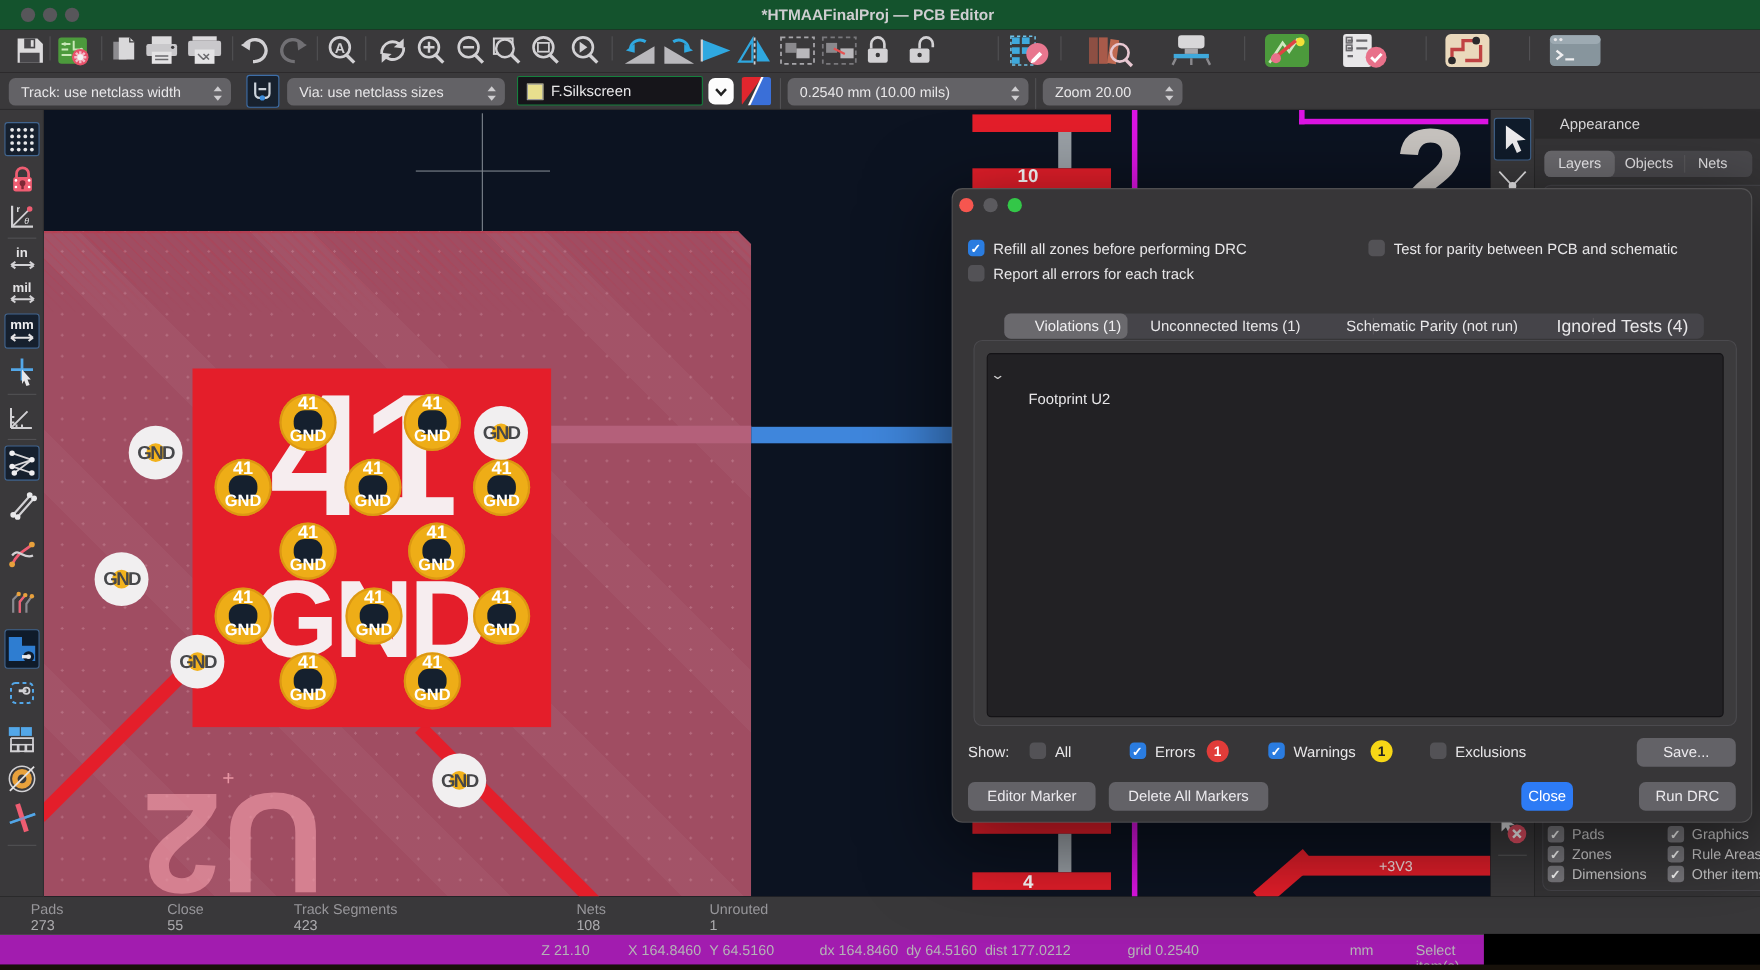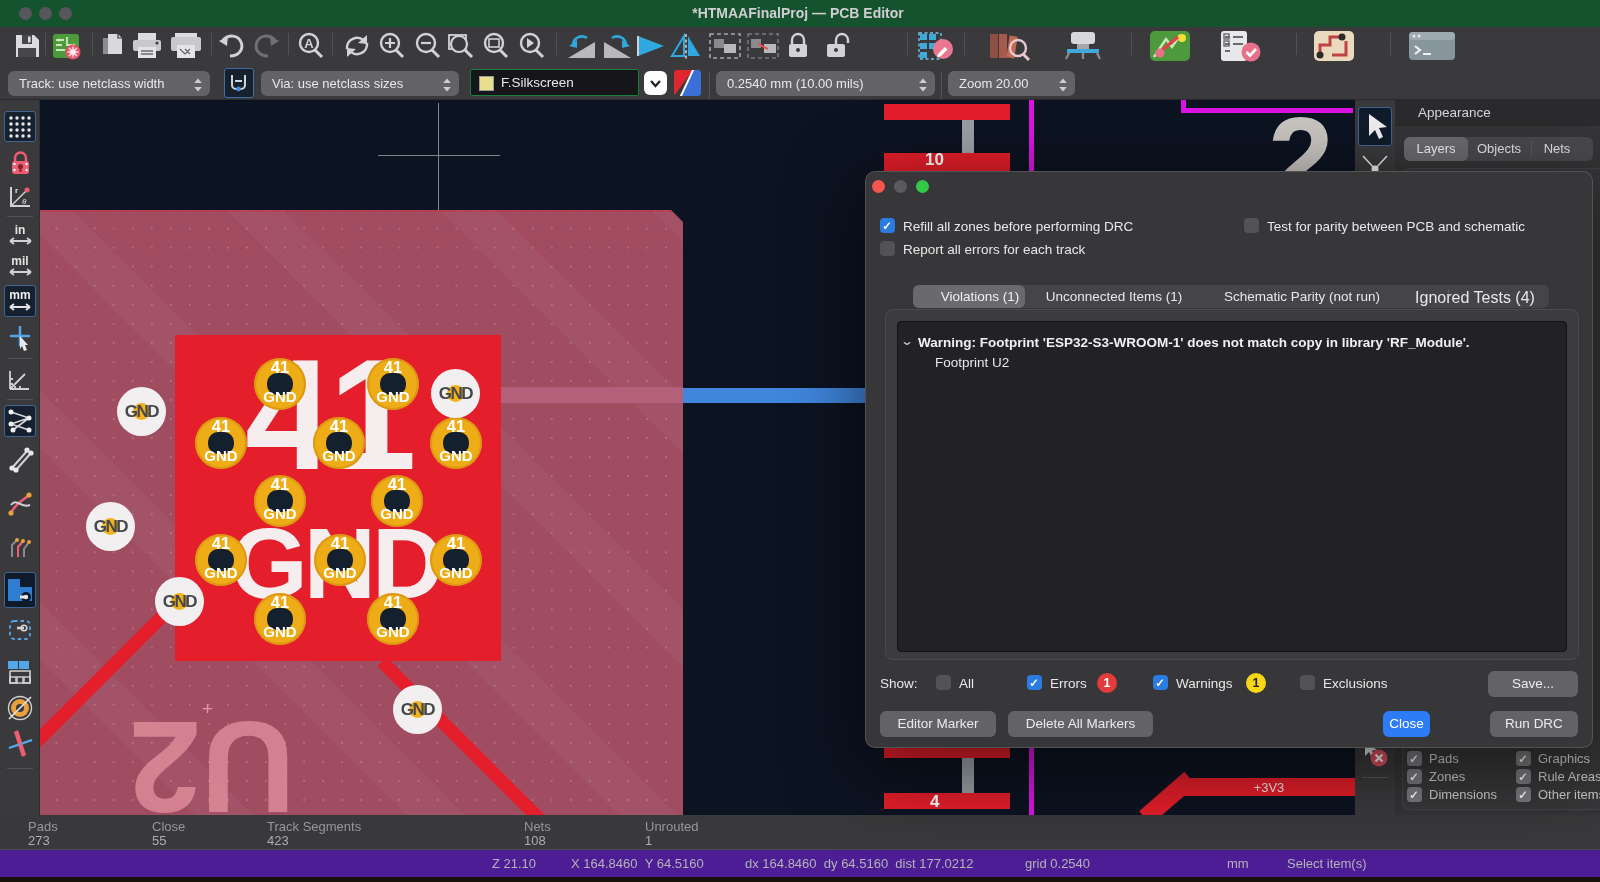--- a/index.html
+++ b/index.html
@@ -23,21 +23,21 @@
   #lbar { left:0; top:100px; width:40px; height:715px; background:#3a393b; border-right:1px solid #2e2d2f; }
   #rbar { left:1355px; top:100px; width:40px; height:715px; background:#3a393b; }
   .selbox { background:#16202e; border:1.5px solid #41658f; border-radius:3px; }
 
   
   #canvas { left:40px; top:100px; width:1315px; height:715px; background:#0c1321; overflow:hidden; }
   .dots { background-image:radial-gradient(rgba(150,170,190,0.38) 0.9px, transparent 1.3px); background-size:19.05px 19.05px; background-position:7px 9px; }
 
   
   #status1 { left:0; top:815px; width:1600px; height:34px; background:#39383a; }
-  #status2 { left:0; top:849px; width:1600px; height:28px; background:#4c1d95; border-top:1px solid #49484b; }
+  #status2 { left:0; top:849px; width:1349px; height:28px; background:#a21caf; border-top:1px solid #49484b; }
   #desktop { left:0; top:877px; width:1600px; height:5px; background:#17110a; }
   .slab { color:#97969a; font-size:13px; }
   .sval { color:#adacaf; font-size:13px; }
   .s2 { color:#b4b3b6; font-size:13px; top:6px; }
 
   
   #dlg { left:865px; top:171px; width:728px; height:577px; background:#373638; border-radius:10px; border:1px solid rgba(255,255,255,0.14); box-shadow:0 18px 70px 8px rgba(0,0,0,0.5); z-index:50; }
   .dcb { position:absolute; width:15px; height:15px; border-radius:4px; background:#535256; }
   .dcb.on { background:#2a7ce0; }
   .dcb.on:after { content:"✓"; position:absolute; left:2.2px; top:0.5px; color:#fff; font-size:11.5px; font-weight:bold; }
@@ -677,21 +677,20 @@
   <div class="abs" style="left:382px; top:117px; width:1px; height:15px; background:#59585c;"></div>
   <div class="abs" style="left:582px; top:117px; width:1px; height:15px; background:#59585c;"></div>
   <div class="abs" style="left:47px; top:117px; width:134px; text-align:center; font-size:13.5px; color:#f0eff1;">Violations (1)</div>
   <div class="abs" style="left:173px; top:117px; width:150px; text-align:center; font-size:13.5px; color:#e8e7e9;">Unconnected Items (1)</div>
   <div class="abs" style="left:346px; top:117px; width:180px; text-align:center; font-size:13.5px; color:#e8e7e9;">Schematic Parity (not run)</div>
   <div class="abs" style="left:544px; top:117px; width:130px; text-align:center; font-size:16px; color:#e8e7e9;">Ignored Tests (4)</div>
 
   <div class="abs" style="left:19px; top:137px; width:694px; height:351px; background:#3c3b3d; border:1px solid #4b4a4e; border-radius:8px;"></div>
   <div class="abs" style="left:31px; top:149px; width:670px; height:331px; background:#222124; border:1px solid #141316; border-radius:4px;"></div>
   <div class="abs" style="left:36px; top:162px; font-size:12px; color:#cfcecf; transform:scaleX(1.4);">⌄</div>
-  <div class="abs" style="left:52px; top:163px; font-size:13.5px; font-weight:bold; color:#f0eff1;">Warning: Footprint 'ESP32-S3-WROOM-1' does not match copy in library 'RF_Module'.</div>
   <div class="abs" style="left:69px; top:183px; font-size:13.5px; color:#e8e7e9;">Footprint U2</div>
 
   <div class="dlabel" style="left:14px; top:504px;">Show:</div>
   <div class="dcb" style="left:70px; top:503px;"></div>
   <div class="dlabel" style="left:93px; top:504px;">All</div>
   <div class="dcb on" style="left:161px; top:503px;"></div>
   <div class="dlabel" style="left:184px; top:504px;">Errors</div>
   <div class="abs" style="left:231px; top:501px; width:20px; height:20px; border-radius:50%; background:#e13c39; color:#fff; font-size:12.5px; font-weight:bold; text-align:center; line-height:20px;">1</div>
   <div class="dcb on" style="left:287px; top:503px;"></div>
   <div class="dlabel" style="left:310px; top:504px;">Warnings</div>

